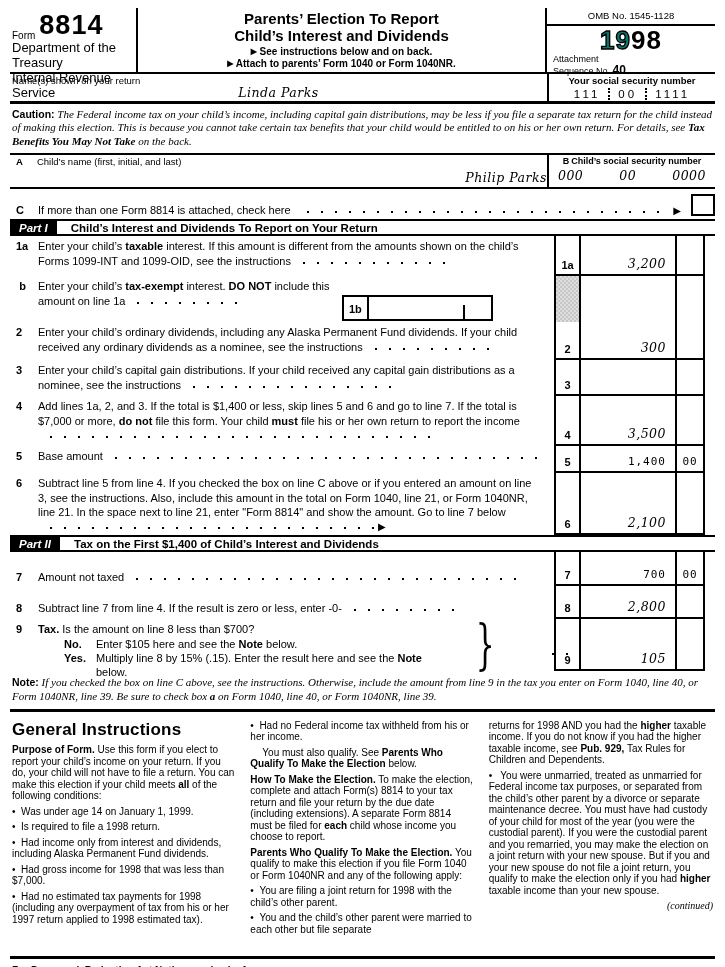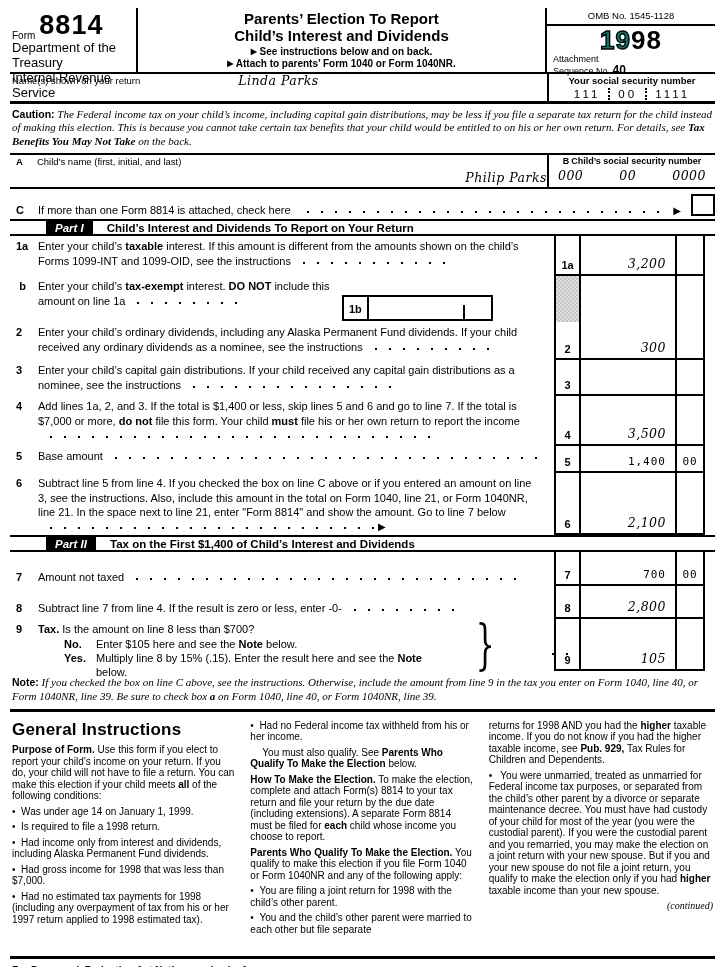--- a/index.html
+++ b/index.html
@@ -26,21 +26,21 @@
   .omb { font-size: 9.5px; text-align: center; border-bottom: 2px solid #000; padding: 2px 0 3px 0; }
   .year-row { text-align: center; font-size: 26px; font-weight: bold; line-height: 1; padding-top: 1px; letter-spacing: 1px; }
   .year-outline { color: #0f766e; -webkit-text-stroke: 1.4px #000; }
   .attach { font-size: 9px; line-height: 1.15; padding: 1px 0 0 6px; }
   .attach b { font-size: 12px; }
 
   
   .name-row { display: flex; border-bottom: 3px solid #000; height: 30px; }
   .name-cell { flex: 1; position: relative; padding: 1px 0 0 2px; }
   .name-label { font-size: 9.5px; }
-  .name-value { position: absolute; left: 0; right: 0; bottom: 13px; text-align: center; }
+  .name-value { position: absolute; left: 0; right: 0; bottom: 1px; text-align: center; }
   .ssn-cell { width: 168px; border-left: 2px solid #000; padding-top: 1px; }
   .ssn-label { font-size: 9.5px; font-weight: bold; text-align: center; }
   .ssn-digits { display: flex; justify-content: center; align-items: stretch; gap: 8px; margin-top: 2px; font-size: 11.5px; letter-spacing: 3px; }
   .ssn-digits .sep { border-left: 2px dotted #000; }
 
   .hand { font-family: "DejaVu Serif", serif; font-style: italic; font-size: 12.5px; letter-spacing: 0.5px; }
   .printed { font-family: "DejaVu Sans Mono", monospace; font-size: 11px; letter-spacing: 1px; }
 
   
   .caution { font-family: "Liberation Serif", serif; font-style: italic; font-size: 11px; line-height: 1.22; padding: 4px 0 5px 2px; }
@@ -64,21 +64,21 @@
   .c-letter { font-weight: bold; width: 26px; padding-left: 4px; }
   .leader { display: inline-block; height: 4px;
             background-image: radial-gradient(circle, #000 1.2px, transparent 1.5px);
             background-size: 14px 4px; background-repeat: repeat-x; background-position: 0 0; }
   .c-leader { flex: 1; margin: 0 6px 2px 10px; }
   .c-arrow { font-size: 10px; margin-right: 10px; }
   .checkbox { width: 24px; height: 22px; border: 2px solid #000; margin-bottom: 0px; background: #fff; }
 
   
   .part-bar { display: flex; align-items: stretch; border-top: 2px solid #000; border-bottom: 2px solid #000; height: 17px; }
-  .part-label { background: #000; color: #fff; font-weight: bold; font-style: italic; font-size: 11.5px; padding: 0 9px; display: flex; align-items: center; margin-left: 36px; }
+  .part-label { background: #000; color: #fff; font-weight: bold; font-style: italic; font-size: 11.5px; padding: 0 9px; display: flex; align-items: center; }
   .part-title { font-weight: bold; font-size: 11.5px; padding-left: 14px; display: flex; align-items: center; }
 
   
   .frow { display: flex; }
   .ltxt { width: 544px; display: flex; padding: 3px 0 0 2px; line-height: 1.3; }
   .lnum { width: 26px; font-weight: bold; flex-shrink: 0; padding-left: 4px; }
   .lnum.sub { text-align: right; padding-right: 12px; padding-left: 0; }
   .ltext { flex: 1; padding-right: 16px; }
   .ltext .leader { margin-left: 6px; }
   .ncol { width: 27px; border-left: 2px solid #000; border-right: 2px solid #000; display: flex; align-items: flex-end; justify-content: center; font-weight: bold; padding-bottom: 3px; }

